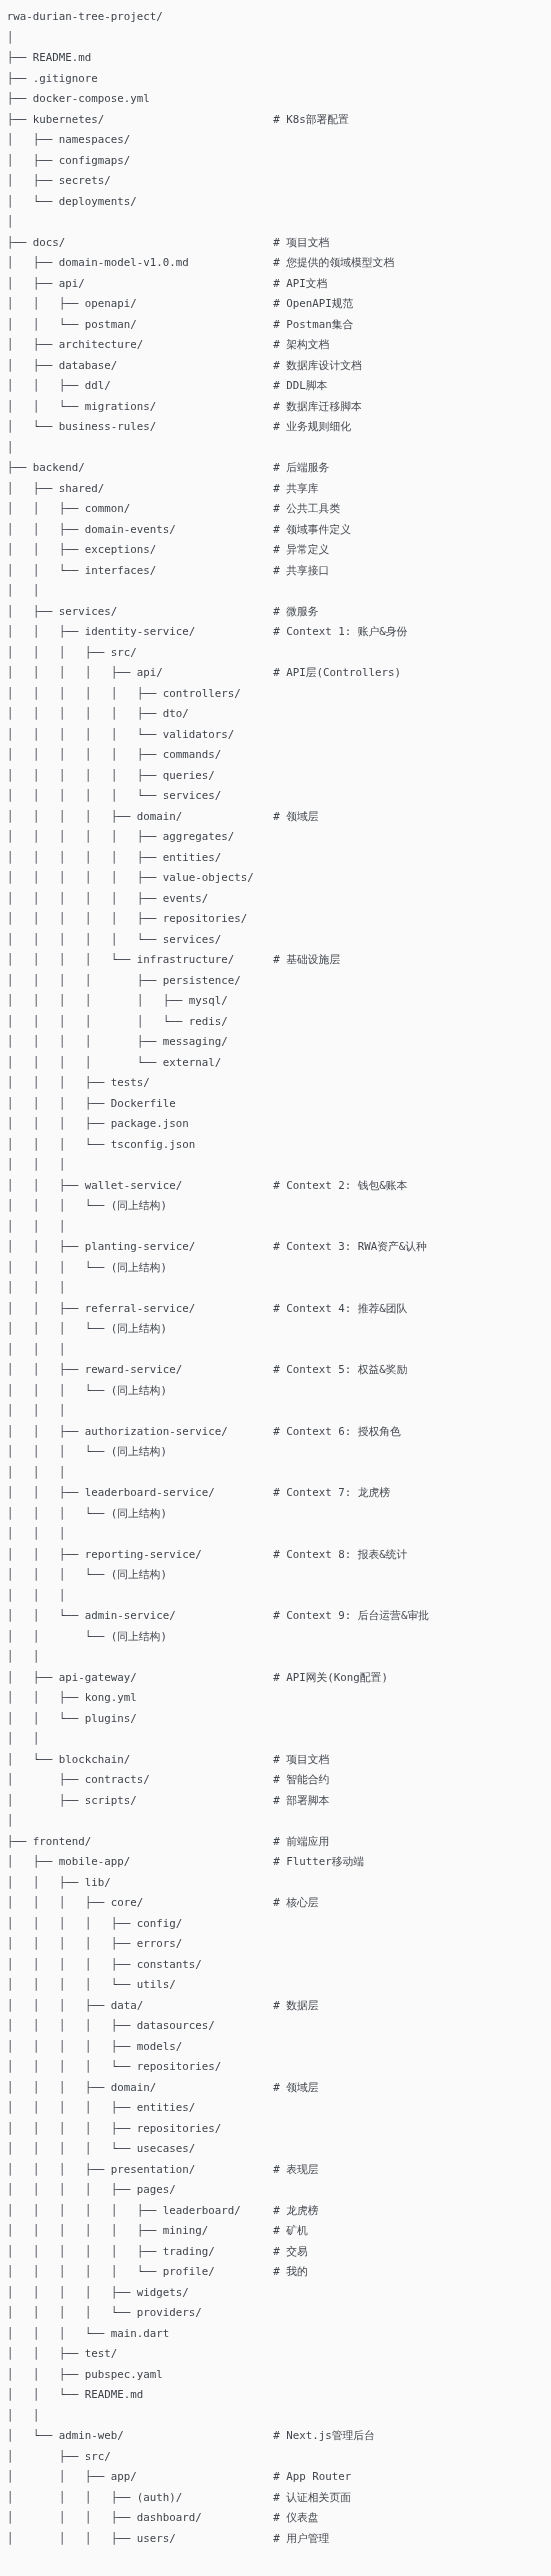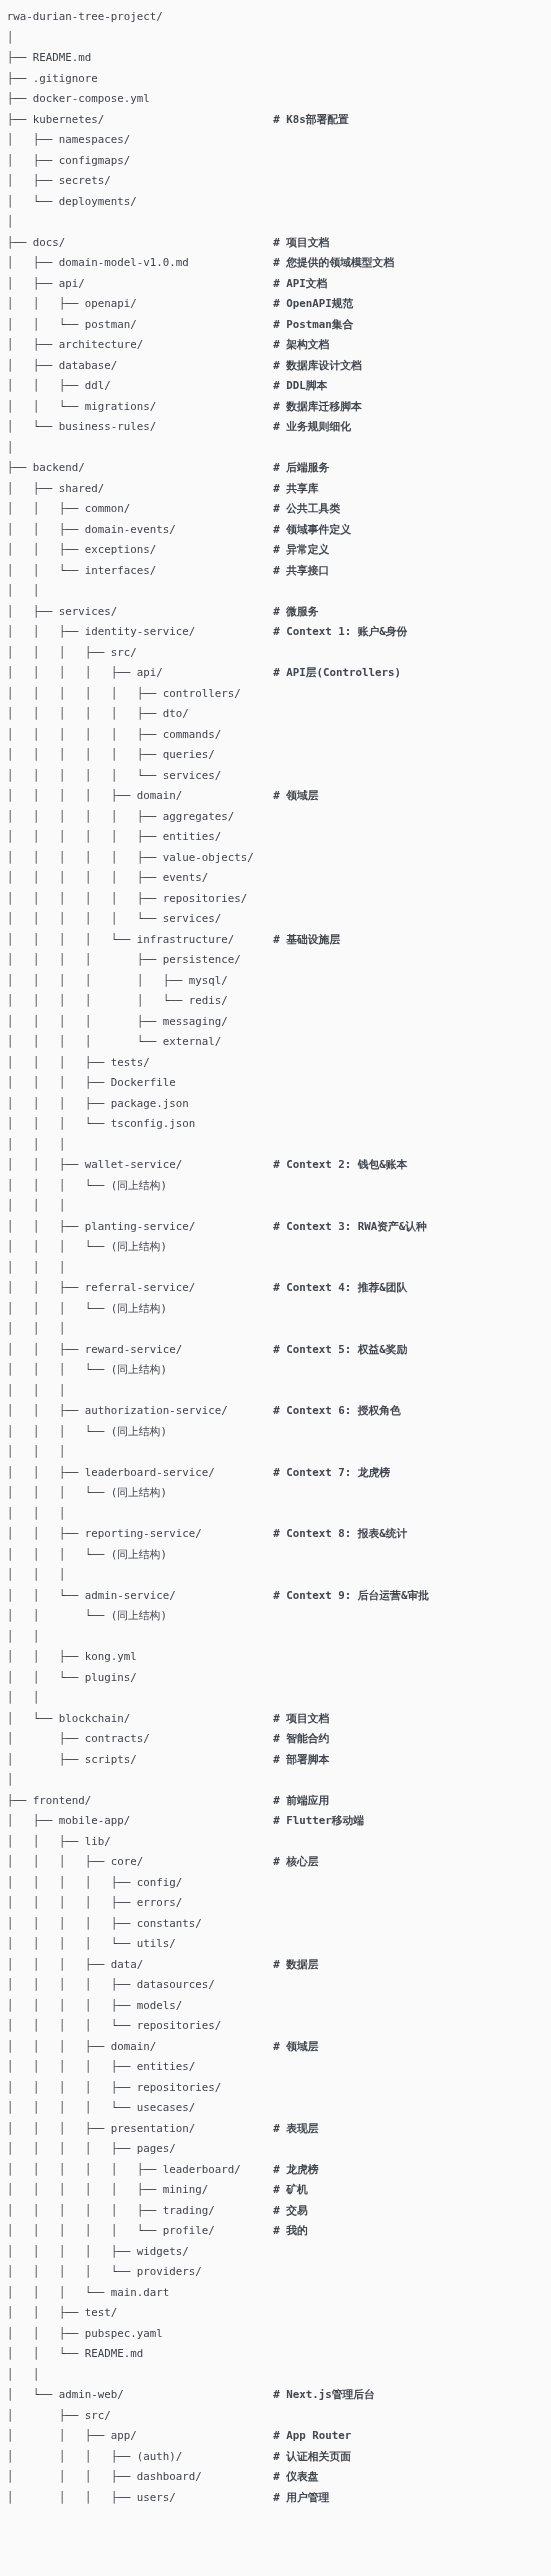--- a/index.html
+++ b/index.html
@@ -18,21 +18,21 @@
     font-family: "DejaVu Sans Mono", "Liberation Mono", monospace;
     font-size: 10.8px;
     line-height: 20.5px;
     color: #3f444b;
   }
   .tree .line {
     white-space: pre;
     height: 20.5px;
   }
   .tree .node-text { color: #3f444b; }
-  .tree .comment   { color: #42474e; font-weight: bold; }
+  .tree .comment   { color: #42474e; }
 </style>
 </head>
 <body>
 
 <div class="tree">
     <div class="line"><span class="node-text">rwa-durian-tree-project/</span></div>
     <div class="line"><span class="node-text">│</span></div>
     <div class="line"><span class="node-text">├── README.md</span></div>
     <div class="line"><span class="node-text">├── .gitignore</span></div>
     <div class="line"><span class="node-text">├── docker-compose.yml</span></div>
@@ -59,20 +59,21 @@
     <div class="line"><span class="node-text">│   │   ├── domain-events/</span><span class="comment">               # 领域事件定义</span></div>
     <div class="line"><span class="node-text">│   │   ├── exceptions/</span><span class="comment">                  # 异常定义</span></div>
     <div class="line"><span class="node-text">│   │   └── interfaces/</span><span class="comment">                  # 共享接口</span></div>
     <div class="line"><span class="node-text">│   │</span></div>
     <div class="line"><span class="node-text">│   ├── services/</span><span class="comment">                        # 微服务</span></div>
     <div class="line"><span class="node-text">│   │   ├── identity-service/</span><span class="comment">            # Context 1: 账户&amp;身份</span></div>
     <div class="line"><span class="node-text">│   │   │   ├── src/</span></div>
     <div class="line"><span class="node-text">│   │   │   │   ├── api/</span><span class="comment">                 # API层(Controllers)</span></div>
     <div class="line"><span class="node-text">│   │   │   │   │   ├── controllers/</span></div>
     <div class="line"><span class="node-text">│   │   │   │   │   ├── dto/</span></div>
+    <div class="line"><span class="node-text">│   │   │   │   │   └── validators/</span></div>
     <div class="line"><span class="node-text">│   │   │   │   │   ├── commands/</span></div>
     <div class="line"><span class="node-text">│   │   │   │   │   ├── queries/</span></div>
     <div class="line"><span class="node-text">│   │   │   │   │   └── services/</span></div>
     <div class="line"><span class="node-text">│   │   │   │   ├── domain/</span><span class="comment">              # 领域层</span></div>
     <div class="line"><span class="node-text">│   │   │   │   │   ├── aggregates/</span></div>
     <div class="line"><span class="node-text">│   │   │   │   │   ├── entities/</span></div>
     <div class="line"><span class="node-text">│   │   │   │   │   ├── value-objects/</span></div>
     <div class="line"><span class="node-text">│   │   │   │   │   ├── events/</span></div>
     <div class="line"><span class="node-text">│   │   │   │   │   ├── repositories/</span></div>
     <div class="line"><span class="node-text">│   │   │   │   │   └── services/</span></div>
@@ -104,20 +105,21 @@
     <div class="line"><span class="node-text">│   │   │</span></div>
     <div class="line"><span class="node-text">│   │   ├── leaderboard-service/</span><span class="comment">         # Context 7: 龙虎榜</span></div>
     <div class="line"><span class="node-text">│   │   │   └── (同上结构)</span></div>
     <div class="line"><span class="node-text">│   │   │</span></div>
     <div class="line"><span class="node-text">│   │   ├── reporting-service/</span><span class="comment">           # Context 8: 报表&amp;统计</span></div>
     <div class="line"><span class="node-text">│   │   │   └── (同上结构)</span></div>
     <div class="line"><span class="node-text">│   │   │</span></div>
     <div class="line"><span class="node-text">│   │   └── admin-service/</span><span class="comment">               # Context 9: 后台运营&amp;审批</span></div>
     <div class="line"><span class="node-text">│   │       └── (同上结构)</span></div>
     <div class="line"><span class="node-text">│   │</span></div>
+    <div class="line"><span class="node-text">│   ├── api-gateway/</span><span class="comment">                     # API网关(Kong配置)</span></div>
     <div class="line"><span class="node-text">│   │   ├── kong.yml</span></div>
     <div class="line"><span class="node-text">│   │   └── plugins/</span></div>
     <div class="line"><span class="node-text">│   │</span></div>
     <div class="line"><span class="node-text">│   └── blockchain/</span><span class="comment">                      # 项目文档</span></div>
     <div class="line"><span class="node-text">│       ├── contracts/</span><span class="comment">                   # 智能合约</span></div>
     <div class="line"><span class="node-text">│       ├── scripts/</span><span class="comment">                     # 部署脚本</span></div>
     <div class="line"><span class="node-text">│</span></div>
     <div class="line"><span class="node-text">├── frontend/</span><span class="comment">                            # 前端应用</span></div>
     <div class="line"><span class="node-text">│   ├── mobile-app/</span><span class="comment">                      # Flutter移动端</span></div>
     <div class="line"><span class="node-text">│   │   ├── lib/</span></div>

